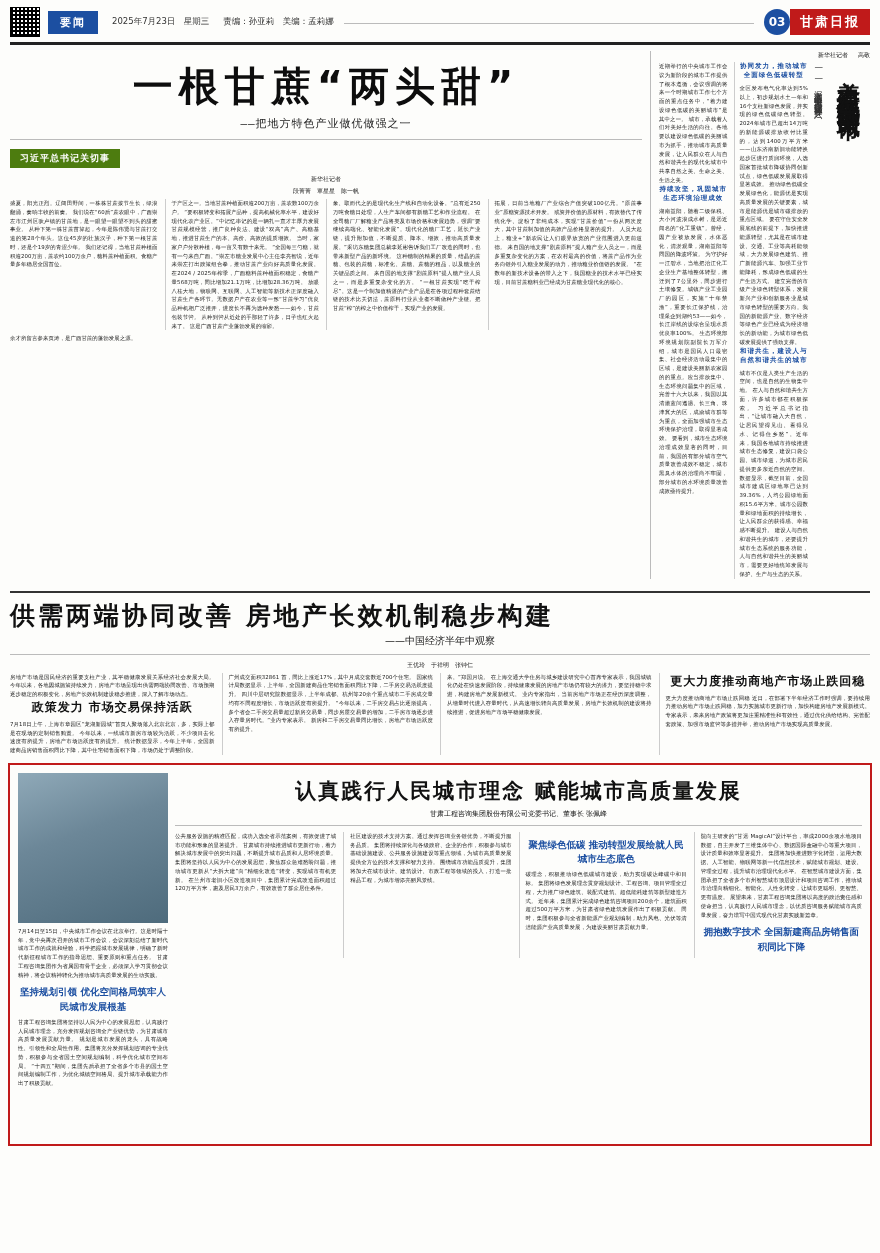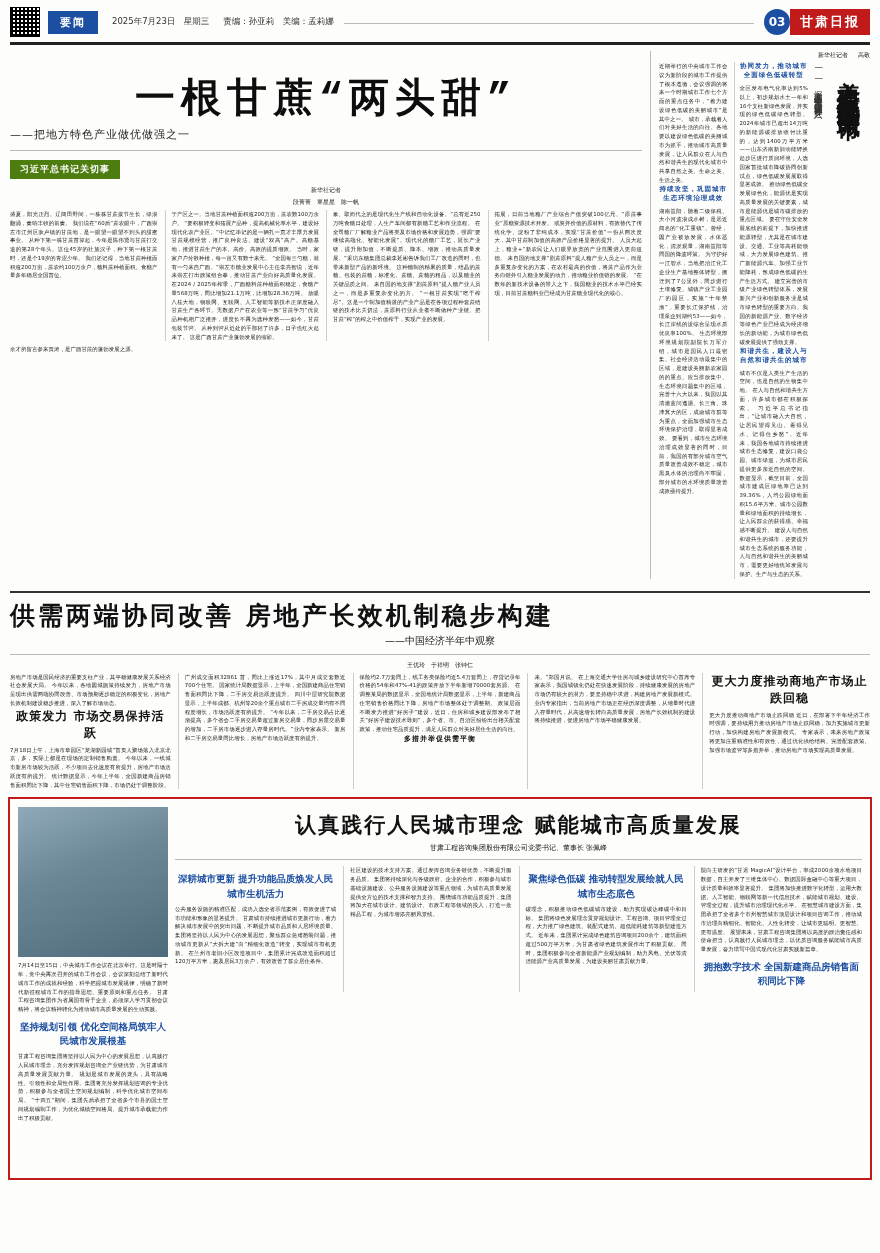--- a/index.html
+++ b/index.html
@@ -72,25 +72,26 @@
   .sub-head-blue { color: #1c4fa1; }
   .vrule { border-left: 1px solid #ccc; }
 
   
   .top-zone { display: flex; padding: 6px 10px 0 10px; gap: 8px; }
   .top-left { flex: 0 0 632px; }
   .top-right { flex: 1 1 auto; border-left: 1px solid #bbb; padding-left: 8px; }
 
   .headline-main {
     font-size: 40px; font-weight: bold; letter-spacing: 6px;
-    text-align: center; margin: 19px 0 2px; color: #0d0d0d; font-family: Liberation Mono, monospace;
+    text-align: center; margin: 8px 0 2px; color: #0d0d0d;
   }
   .headline-sub {
-    font-size: 11px; color: #222; margin-bottom: 8px;
+    font-size: 11px; text-align: center; color: #222; margin-bottom: 8px;
     letter-spacing: 1px;
+    font-family: Liberation Mono, monospace;
   }
   .tag-strip {
     background: #4d7c0f; color: #fff; font-size: 9px; font-weight: bold;
     display: inline-block; padding: 3px 10px; letter-spacing: 1px;
     margin-bottom: 4px;
   }
   .cols-4 { display: flex; gap: 7px; }
   .cols-4 > div { flex: 1; }
   .cols-5 { display: flex; gap: 7px; }
   .cols-5 > div { flex: 1; }
@@ -289,28 +290,20 @@
 
 国家统计局数据显示，上半年，全国新建商品住宅销售面积同比下降，二手房交易活跃度提升。
 
 四川中层研究院数据显示，上半年成都、杭州等20余个重点城市二手房成交量均有不同程度增长，市场活跃度有所提升。
 
 “今年以来，二手房交易占比逐渐提高，多个省会二手房交易量超过新房交易量，同步房屋交易量的增加，二手房市场逐步进入存量房时代。”业内专家表示。
 
 新房和二手房交易量同比增长，房地产市场活跃度有所提升。</div>
       </div>
       <div class="vrule" style="padding-left:6px">
-        <div class="body-col">保险均2.7万套同上，线工务类保险均近5.4万套同上，存贷记录年价格的54年和47%-41的政策开放下半年新增70000套房源。
-
-在调整某局的数据显示，全国地统计局数据显示，上半年，新建商品住宅销售价格同比下降，房地产市场整体处于调整期。
-
-政策层面不断发力推进“好房子”建设，近日，住房和城乡建设部发布了相关“好房子建设技术导则”，多个省、市、自治区纷纷出台相关配套政策，推动住宅品质提升，满足人民群众对美好居住生活的向往。</div>
-        <div class="sub-head" style="font-size:7px">多措并举促供需平衡</div>
-      </div>
-      <div class="vrule" style="padding-left:6px">
         <div class="body-col">来。”郑国月说。
 
 在上海交通大学住房与城乡建设研究中心首席专家表示，我国城镇化仍处在快速发展阶段，持续健康发展的房地产市场仍有较大的潜力，要坚持稳中求进，构建房地产发展新模式。
 
 业内专家指出，当前房地产市场正在经历深度调整，从增量时代进入存量时代，从高速增长转向高质量发展，房地产长效机制的建设将持续推进，促进房地产市场平稳健康发展。</div>
       </div>
       <div class="vrule" style="padding-left:6px">
         <div class="sub-head" style="font-size:12px">更大力度推动商地产市场止跌回稳</div>
         <div class="body-col">更大力度推动商地产市场止跌回稳
 
@@ -335,21 +328,20 @@
 
 “十四五”期间，集团先后承担了全省多个市县的国土空间规划编制工作，为优化城镇空间格局、提升城市承载能力作出了积极贡献。</div>
       </div>
 
       <div style="flex:1">
         <div class="bot-head">认真践行人民城市理念  赋能城市高质量发展</div>
         <div class="bot-byline">甘肃工程咨询集团股份有限公司党委书记、董事长  张佩峰</div>
         <div class="hr-thin"></div>
         <div class="bot-flex">
           <div>
-            <div class="blue-head">深耕城市更新  提升功能品质焕发人民城市生机活力</div>
             <div class="body-col">公共服务设施的精准匹配，成功入选全省示范案例，有效促进了城市功能和形象的显著提升。
 
 甘肃城市持续推进城市更新行动，着力解决城市发展中的突出问题，不断提升城市品质和人居环境质量。
 
 集团将坚持以人民为中心的发展思想，聚焦群众急难愁盼问题，推动城市更新从“大拆大建”向“精细化改造”转变，实现城市有机更新。
 
 在兰州市老旧小区改造项目中，集团累计完成改造面积超过120万平方米，惠及居民3万余户，有效改善了群众居住条件。</div>
           </div>
           <div class="vrule" style="padding-left:6px">
             <div class="body-col">社区建设的技术支持方案。通过发挥咨询业务链优势，不断提升服务品质。

